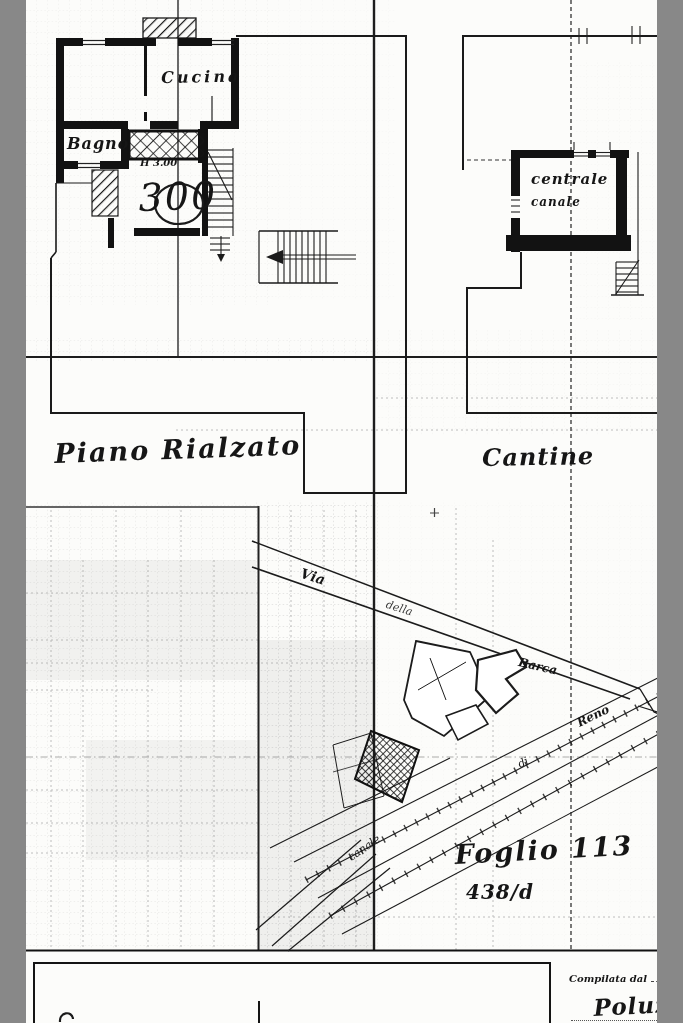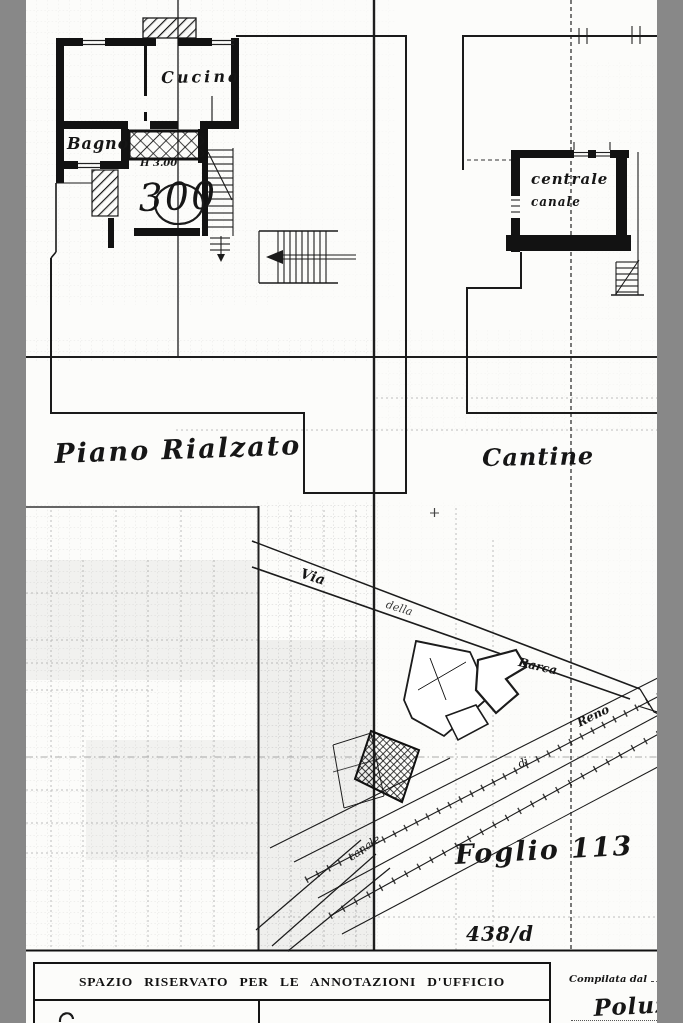--- a/index.html
+++ b/index.html
@@ -22,21 +22,21 @@
   .lbl-ct1{left:505px;top:172px;font-size:15px;letter-spacing:1px;}
   .lbl-ct2{left:505px;top:196px;font-size:12px;letter-spacing:1px;}
   
   .lbl-via{left:277px;top:566px;font-size:14px;transform:rotate(17deg);}
   .lbl-della{left:362px;top:599px;font-size:11px;transform:rotate(17deg);opacity:.85;}
   .lbl-barca{left:494px;top:656px;font-size:12px;transform:rotate(13deg);}
   .lbl-reno{left:549px;top:718px;font-size:12px;transform:rotate(-26deg);}
   .lbl-di{left:490px;top:760px;font-size:11px;transform:rotate(-26deg);}
   .lbl-canale{left:320px;top:854px;font-size:11px;transform:rotate(-35deg);}
   .lbl-foglio{left:428px;top:841px;font-size:27px;letter-spacing:2px;transform:rotate(-3deg);}
-  .lbl-438{left:440px;top:882px;font-size:20px;letter-spacing:1px;margin-top:42px;}
+  .lbl-438{left:440px;top:882px;font-size:20px;letter-spacing:1px;}
   
   .annot-box{
     position:absolute;left:7px;top:962px;width:518px;height:70px;
     border:2px solid #141414;background:transparent;box-sizing:border-box;
   }
   .annot-title{
     height:35px;border-bottom:2px solid #141414;display:flex;align-items:center;justify-content:center;
     font-family:"Liberation Serif",serif;font-weight:bold;font-size:13.5px;
     letter-spacing:0.8px;word-spacing:7px;color:#111;
   }
@@ -312,21 +312,20 @@
   <div class="lbl hand-b lbl-via">Via</div>
   <div class="lbl hand lbl-della">della</div>
   <div class="lbl hand-b lbl-barca">Barca</div>
   <div class="lbl hand-b lbl-reno">Reno</div>
   <div class="lbl hand lbl-di">di</div>
   <div class="lbl hand lbl-canale">canale</div>
   <div class="lbl hand-b lbl-foglio">Foglio 113</div>
   <div class="lbl hand-b lbl-438">438/d</div>
 
   <div class="annot-box">
-    <div class="annot-title">SPAZIO RISERVATO PER LE ANNOTAZIONI D'UFFICIO</div>
     <div class="annot-divider"></div>
   </div>
 
   <div class="lbl hand-b compilata">
     <span>Compilata dal</span><span class="comp-dots"></span>
   </div>
   <div class="lbl hand g-mark">g</div>
   <div class="lbl titolo">(Cucina</div>
   <div class="lbl hand-b poluzzi">Poluzzi</div>
   <div class="sig-line"></div>

